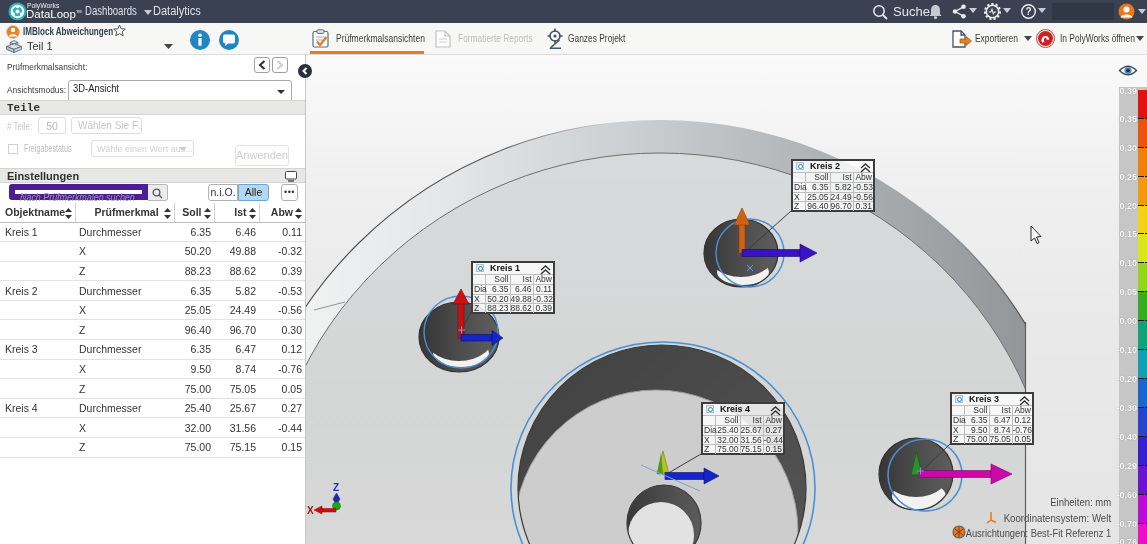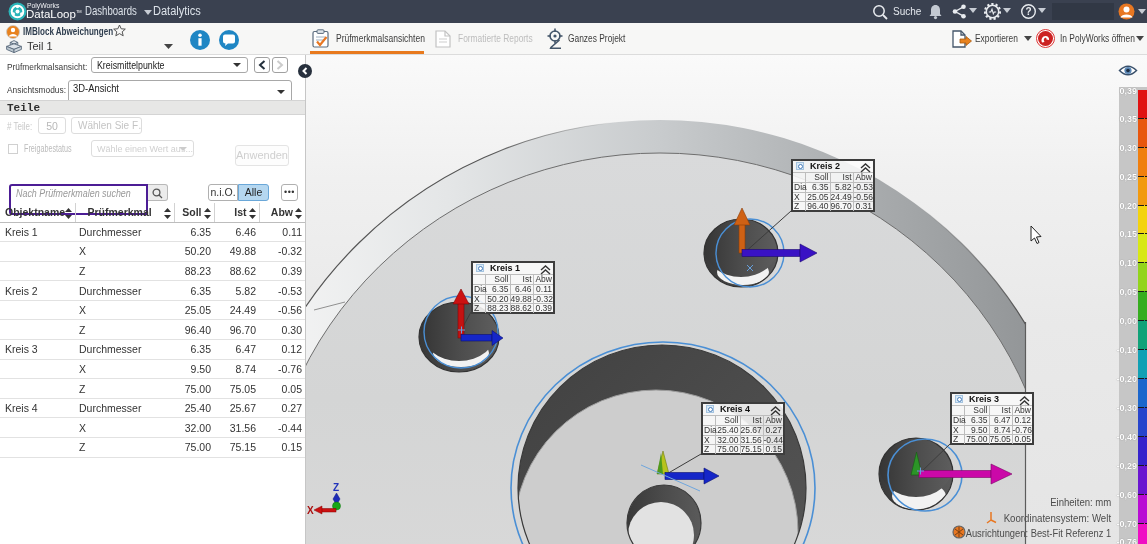--- a/index.html
+++ b/index.html
@@ -440,21 +440,21 @@
   <div class="menu sx" style="left:85px;font-size:12px;transform:scaleX(0.80);">Dashboards</div>
   <svg class="abs" style="left:144px;top:10px;" width="8" height="5">
         <polygon points="0,0 8,0 4,5" fill="#c7ccd4"></polygon>
       </svg>
   <div class="menu sx" style="left:153px;font-size:12px;transform:scaleX(0.92);">Datalytics</div>
 
   <svg class="abs" style="left:872px;top:4px;" width="16" height="16">
         <circle cx="7" cy="7" r="5.2" fill="none" stroke="#e9ecf0" stroke-width="1.5"></circle>
         <line x1="11" y1="11" x2="15" y2="15" stroke="#e9ecf0" stroke-width="1.8"></line>
       </svg>
-  <div class="menu" style="left:893px;font-size:10px;color:#e4e8ee;">Suche</div>
+  <div class="menu" style="left:893px;font-size:13px;color:#e4e8ee;">Suche</div>
   <svg class="abs" style="left:928px;top:4px;" width="15" height="16">
         <path d="M7.5 1 C4.5 1 3 3.5 3 6 L3 10 L1.5 12 L13.5 12 L12 10 L12 6 C12 3.5 10.5 1 7.5 1 Z" fill="#c3c9d2"></path>
         <circle cx="7.5" cy="13.6" r="1.6" fill="#c3c9d2"></circle>
       </svg>
   <svg class="abs" style="left:952px;top:4px;" width="15" height="15">
         <g fill="#e9ecf0">
           <circle cx="11.5" cy="2.8" r="2.3"></circle>
           <circle cx="3" cy="7.5" r="2.3"></circle>
           <circle cx="11.5" cy="12.2" r="2.3"></circle>
         </g>
@@ -570,24 +570,20 @@
         <path d="M6 13.5 C4.5 10.5 6.5 7 9.5 7 C12 7 13.5 9 13 11 L10.5 10.5 C10.8 9.3 9.8 8.5 8.8 9 C7.5 9.6 7.5 11.5 8.5 13 Z" fill="#fff"></path>
       </svg>
   <div class="abs tabtxt sx" style="left:1060px;top:9px;transform:scaleX(0.73);">In PolyWorks öffnen</div>
   <svg class="abs" style="left:1136px;top:13px;" width="8" height="5">
         <polygon points="0,0 8,0 4,5" fill="#444"></polygon>
       </svg>
 </div>
 
 <div id="panel">
   <div class="abs sx" style="left:7px;top:6px;font-size:9.5px;color:#3a3a3a;transform:scaleX(0.88);">Prüfmerkmalsansicht:</div>
-  <div class="sel" style="left:91px;top:2px;width:157px;height:16px;">
-        <span class="sx" style="position:absolute;left:5px;top:1px;line-height:14px;font-size:10px;transform:scaleX(0.88);">Kreismittelpunkte</span>
-        <span class="caret"></span>
-      </div>
   <div class="navbtn" style="left:254px;top:2px;"><svg width="8" height="10" style="margin-top:2px;">
           <path d="M6.5 1 L2 5 L6.5 9" stroke="#24303c" stroke-width="2" fill="none"></path>
         </svg></div>
   <div class="navbtn" style="left:272px;top:2px;"><svg width="8" height="10" style="margin-top:2px;">
           <path d="M1.5 1 L6 5 L1.5 9" stroke="#ccc" stroke-width="2" fill="none"></path>
         </svg></div>
 
   <div class="abs sx" style="left:7px;top:29px;font-size:9.5px;color:#3a3a3a;transform:scaleX(0.88);">Ansichtsmodus:</div>
   <div class="sel" style="left:68px;top:25px;width:224px;height:24px;">
         <span class="sx" style="position:absolute;left:4px;top:1px;line-height:14px;font-size:10px;transform:scaleX(0.94);">3D-Ansicht</span>
@@ -605,22 +601,28 @@
       </div>
 
   <div class="abs" style="left:8px;top:89px;width:10px;height:10px;border:1px solid #d0d0d0;background:#fff;"></div>
   <div class="abs sx" style="left:24px;top:88px;font-size:10px;color:#bcbcbc;transform:scaleX(0.72);">Freigabestatus</div>
   <div class="sel ghostbox" style="left:91px;top:85px;width:103px;height:17px;border-color:#e2e2e2;">
         <span style="position:absolute;left:5px;top:2.5px;color:#d0d0d0;font-size:9px;white-space:nowrap;">Wähle einen Wert aus...</span>
         <span class="caret" style="border-top-color:#ccc;"></span>
       </div>
   <div class="abs" style="left:235px;top:90px;width:54px;height:21px;border:1px solid #e4e4e4;border-radius:3px;background:#fdfdfd;color:#cfcfcf;font-size:11px;text-align:center;line-height:19px;">Anwenden</div>
 
-
-  <div class="abs" style="left:9px;top:129px;width:139px;height:31px;border:2px solid #4c1d95;border-radius:3px 0 0 3px;background:#fff;">
+  <div class="sechdr" style="top:113px;">Einstellungen
+    <svg class="abs" style="right:8px;top:2px;" width="12" height="11">
+          <rect x="0.5" y="0.5" width="11" height="7.5" rx="1" fill="#fff" stroke="#444" stroke-width="1"></rect>
+          <line x1="3" y1="10" x2="9" y2="10" stroke="#444" stroke-width="1.4"></line>
+        </svg>
+  </div>
+
+  <div class="abs" style="left:9px;top:129px;width:139px;height:16px;border:6px solid #4c1d95;border-radius:3px 0 0 3px;background:#fff;">
         <span class="sx" style="position:absolute;left:5px;top:2px;font-size:10px;font-style:italic;color:#999;transform:scaleX(0.89);">Nach Prüfmerkmalen suchen</span>
       </div>
   <div class="abs" style="left:148px;top:129px;width:20px;height:17px;border:1px solid #b8b8b8;border-left:none;border-radius:0 3px 3px 0;background:#ececec;">
     <svg style="position:absolute;left:4px;top:3px;" width="11" height="11">
           <circle cx="4.5" cy="4.5" r="3.4" fill="none" stroke="#555" stroke-width="1.3"></circle>
           <line x1="7" y1="7" x2="10" y2="10" stroke="#555" stroke-width="1.3"></line>
         </svg>
   </div>
   <div class="abs" style="left:208px;top:129px;width:30px;height:17px;border:1px solid #b0b0b0;border-radius:3px 0 0 3px;background:#fff;font-size:10.5px;text-align:center;line-height:15px;color:#333;">n.i.O.</div>
   <div class="abs" style="left:238px;top:129px;width:31px;height:17px;border:1px solid #6aa7d8;border-radius:0 3px 3px 0;background:#b5d7f0;font-size:10.5px;text-align:center;line-height:15px;color:#222;">Alle</div>
@@ -633,21 +635,21 @@
           <col style="width:40px">
           <col style="width:45px">
           <col style="width:46px">
         </colgroup>
     <tbody>
           <tr>
       <th style="text-align:left;padding-left:5px;">Objektname<span class="sortarr"><svg width="7" height="11">
                   <polygon points="3.5,0 7,4 0,4" fill="#333"></polygon>
                   <polygon points="3.5,11 7,7 0,7" fill="#333"></polygon>
                 </svg></span></th>
-      <th style="text-align:left;padding-left:12px;">Prüfmerkmal<span class="sortarr"><svg width="7" height="11">
+      <th style="text-align:center;padding-left:4px;">Prüfmerkmal<span class="sortarr"><svg width="7" height="11">
                   <polygon points="3.5,0 7,4 0,4" fill="#333"></polygon>
                   <polygon points="3.5,11 7,7 0,7" fill="#333"></polygon>
                 </svg></span></th>
       <th class="rnum" style="padding-right:12px;">Soll<span class="sortarr"><svg width="7" height="11">
                   <polygon points="3.5,0 7,4 0,4" fill="#333"></polygon>
                   <polygon points="3.5,11 7,7 0,7" fill="#333"></polygon>
                 </svg></span></th>
       <th class="rnum" style="padding-right:12px;">Ist<span class="sortarr"><svg width="7" height="11">
                   <polygon points="3.5,0 7,4 0,4" fill="#333"></polygon>
                   <polygon points="3.5,11 7,7 0,7" fill="#333"></polygon>

